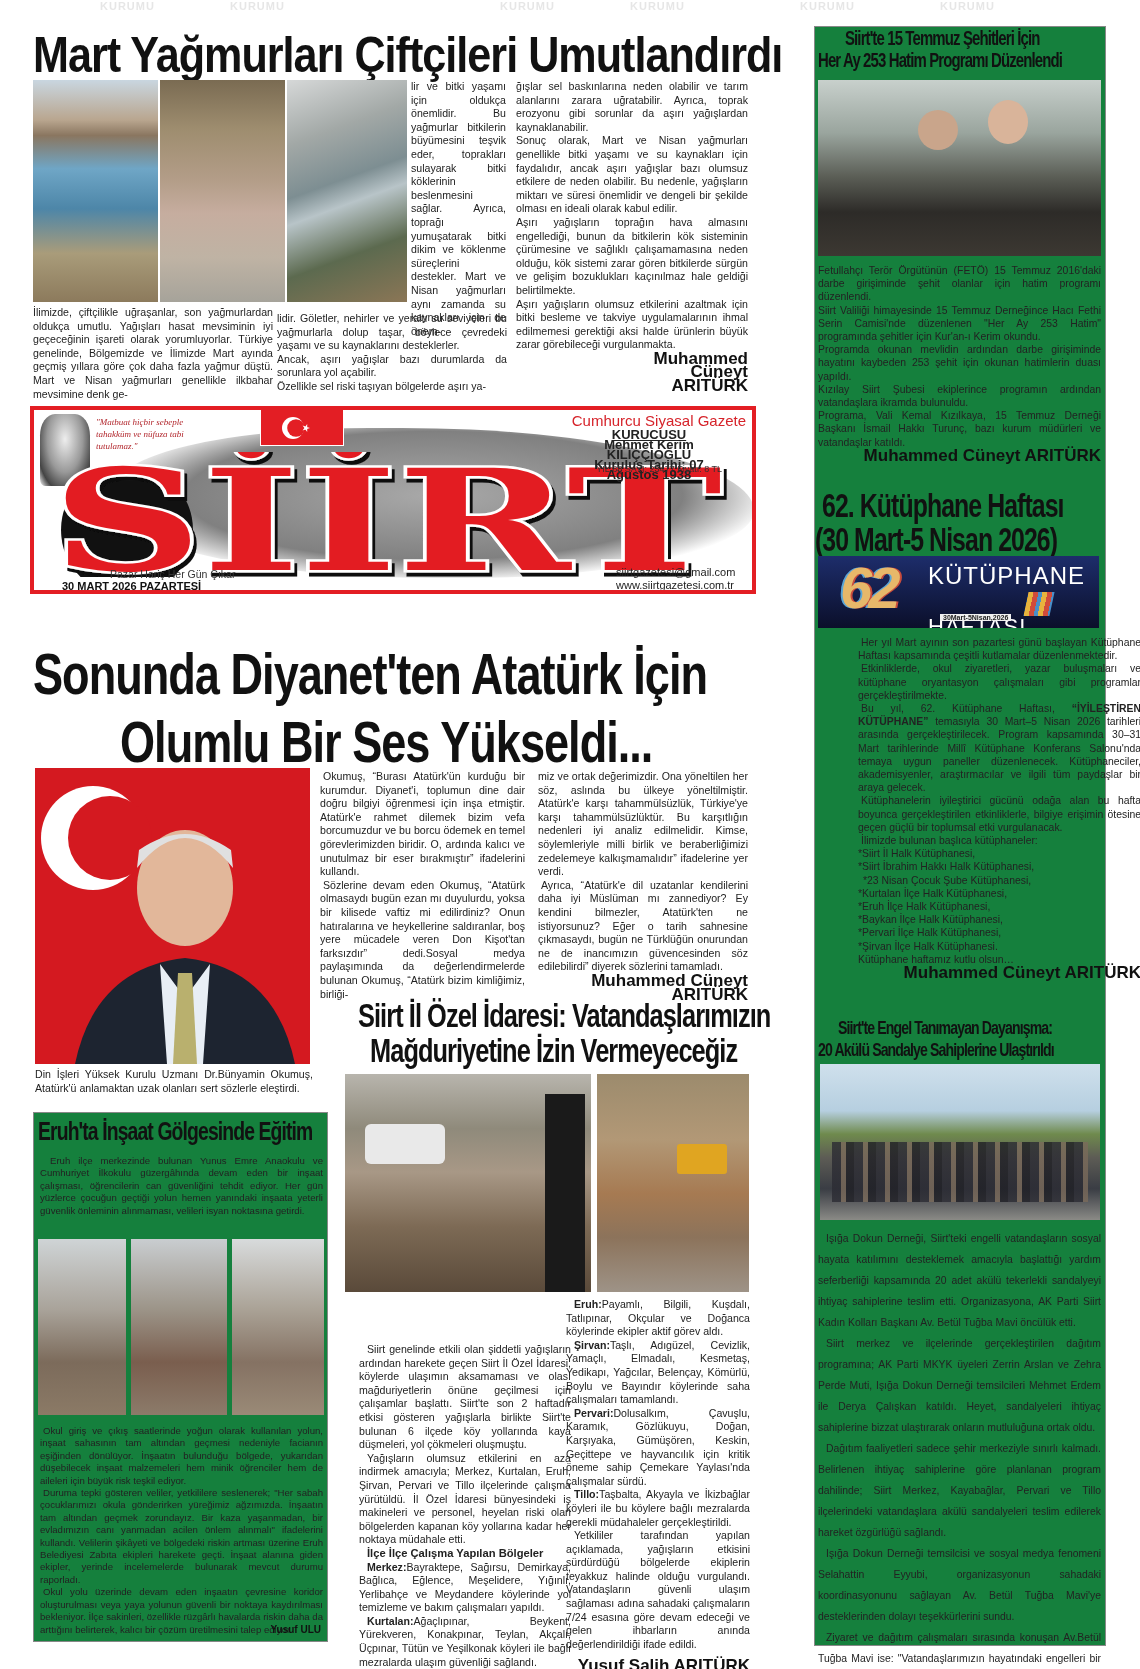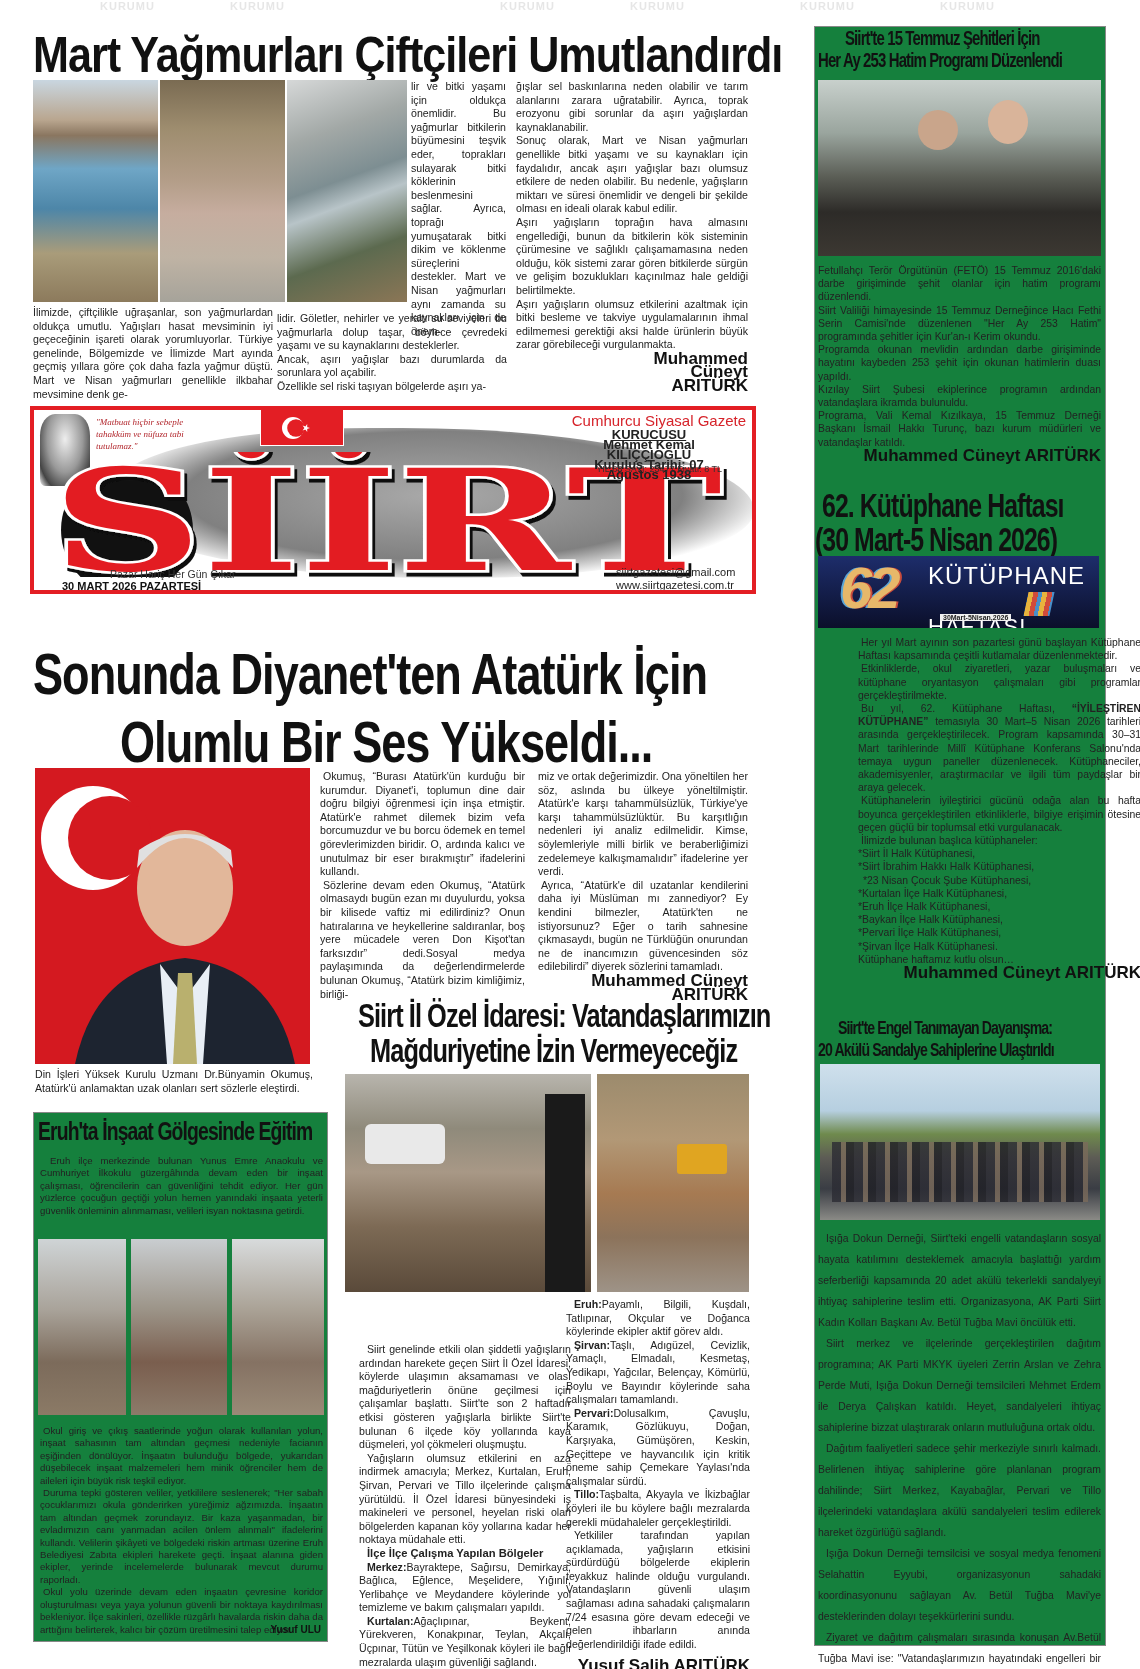--- a/index.html
+++ b/index.html
@@ -84,21 +84,21 @@
           <feDropShadow dx="3" dy="4" stdDeviation="0" flood-color="#111"></feDropShadow>
         </filter>
     </defs>
     <circle cx="75" cy="78" r="66" fill="#111"></circle>
     <text x="0" y="118" font-family="'DejaVu Serif', serif" font-weight="700" font-size="140" fill="#e31e24" stroke="#fff" stroke-width="5" paint-order="stroke" filter="url(#sh)" textLength="670" lengthAdjust="spacingAndGlyphs">SİİRT</text>
   </svg>
 
   <div class="abs" style="right:6px;top:2px;font-size:15px;color:#d6232a;white-space:nowrap;">Cumhurcu Siyasal Gazete</div>
   <div class="abs" style="right:28px;top:20px;text-align:center;font-size:13px;line-height:10px;font-weight:700;color:#222;width:150px;">
     <div style="text-decoration:underline;">KURUCUSU</div>
-    <div>Mehmet Kemal KILIÇÇIOĞLU</div>
+    <div>Mehmet Kerim KILIÇÇIOĞLU</div>
     <div>Kuruluş Tarihi: 07 Ağustos 1938</div>
   </div>
   <div class="abs" style="right:30px;top:54px;font-size:9px;color:#333;white-space:nowrap;">YIL:88 SAYI: 23477 Fiyatı: 8 TL</div>
   <div class="abs" style="left:76px;top:158px;font-size:10.5px;color:#333;">Pazar Hariç Her Gün Çıkar</div>
   <div class="abs" style="left:28px;top:170px;font-size:11px;font-weight:700;color:#111;">30 MART 2026 PAZARTESİ</div>
   <div class="abs" style="left:582px;top:156px;font-size:11px;color:#222;">siirtgazetesi@gmail.com</div>
   <div class="abs" style="left:582px;top:169px;font-size:11px;color:#222;">www.siirtgazetesi.com.tr</div>
 </div>
 
 <div class="abs headline" style="left:33px;top:640px;font-size:46px;transform:scale(0.98,1.25);">Sonunda Diyanet'ten Atatürk İçin</div>

